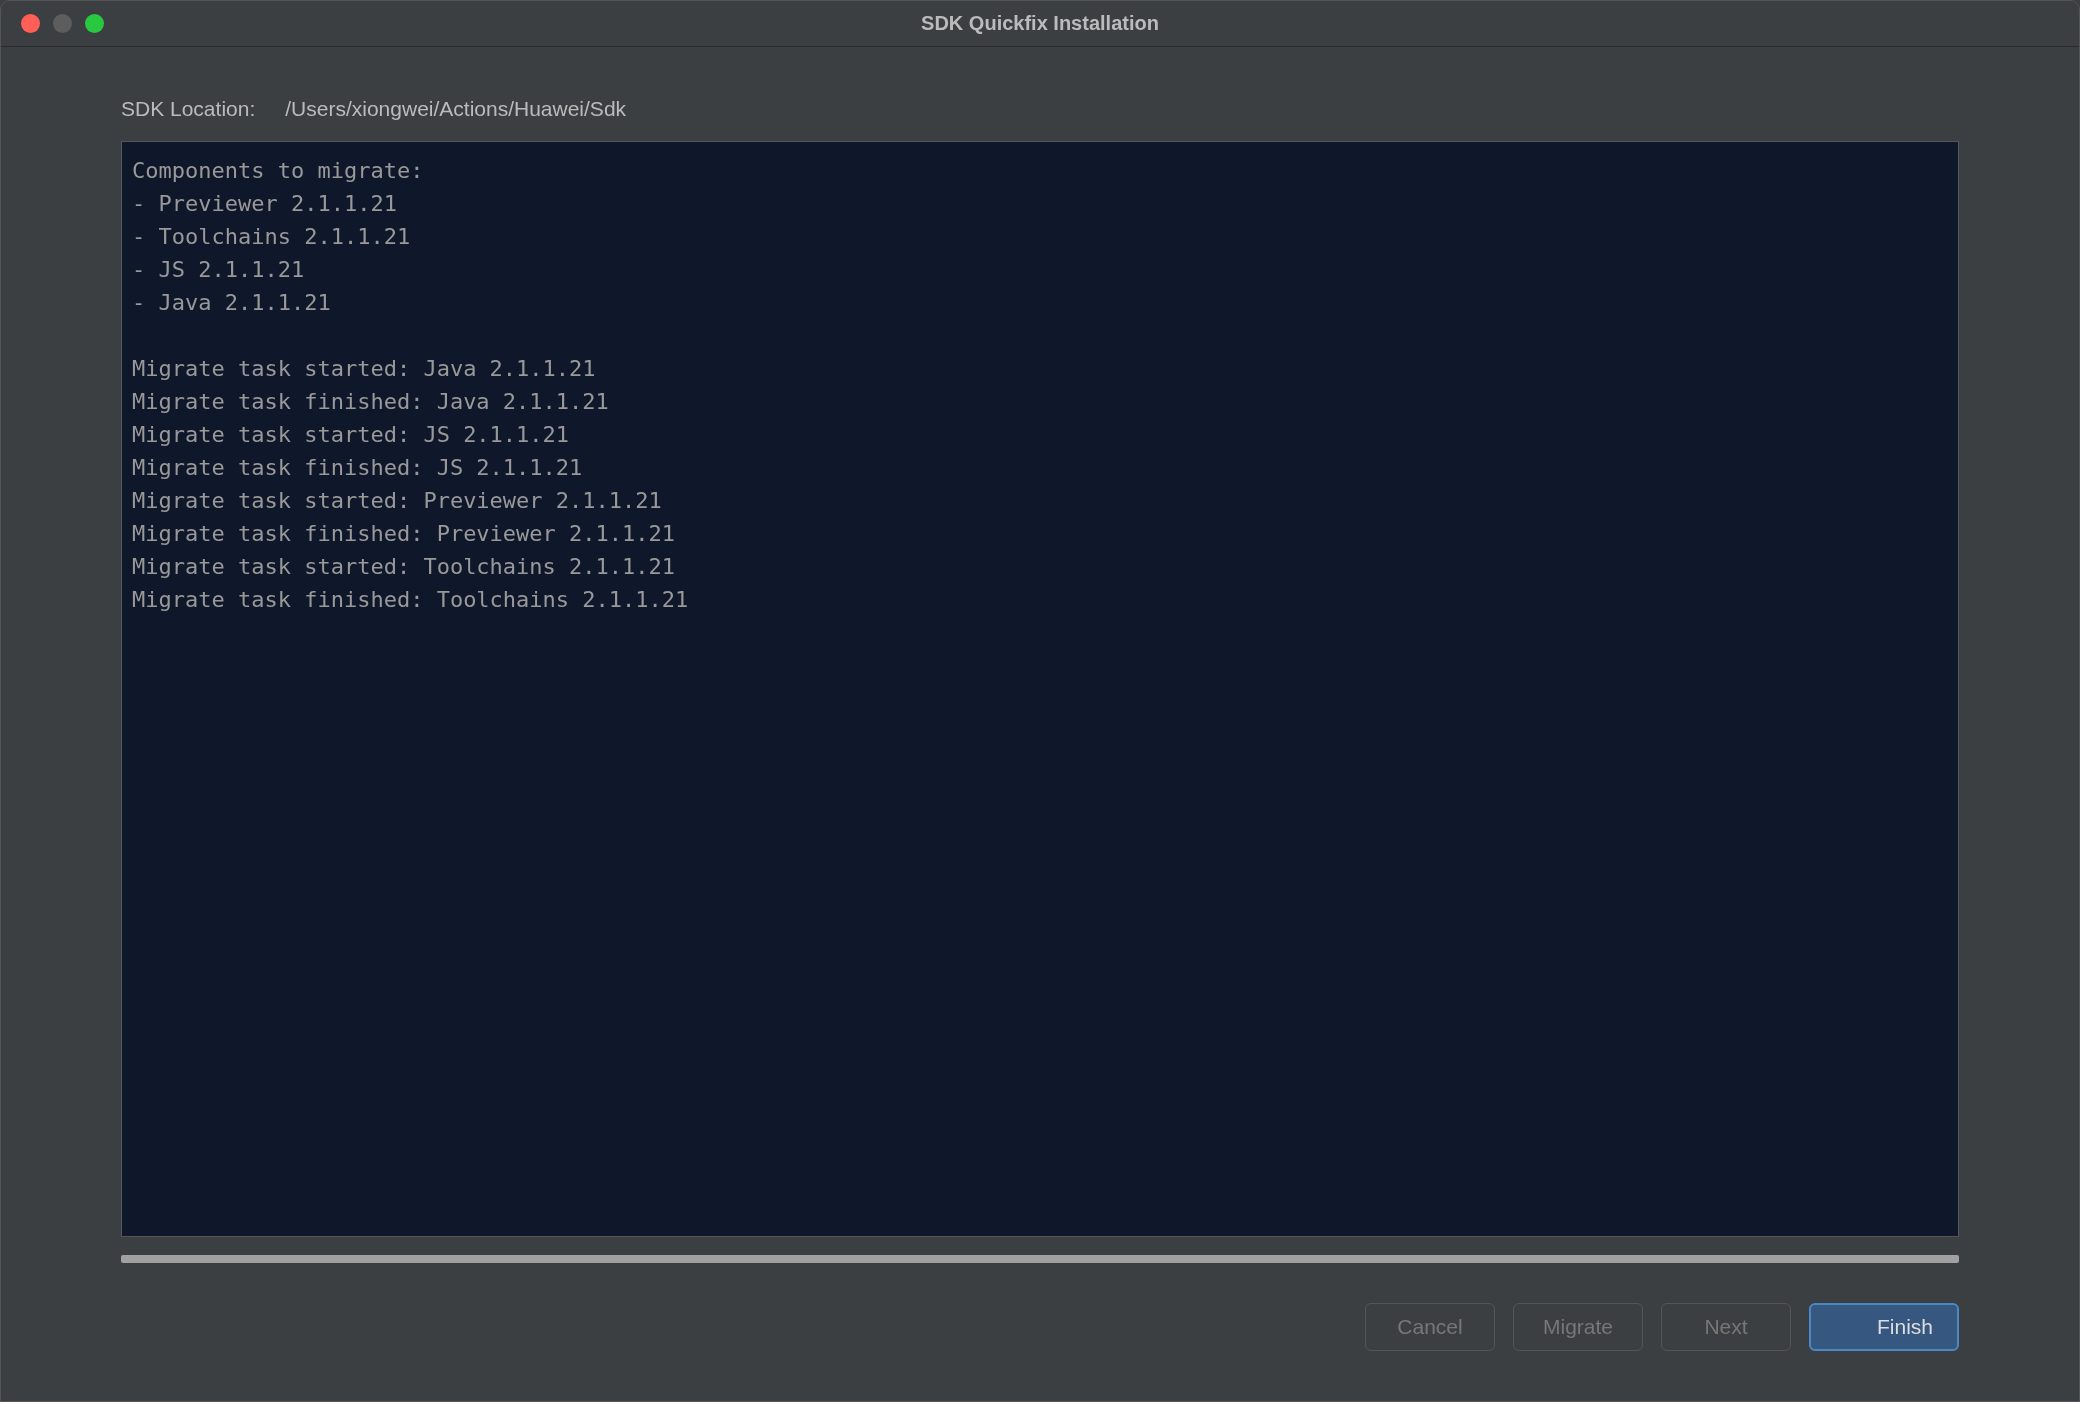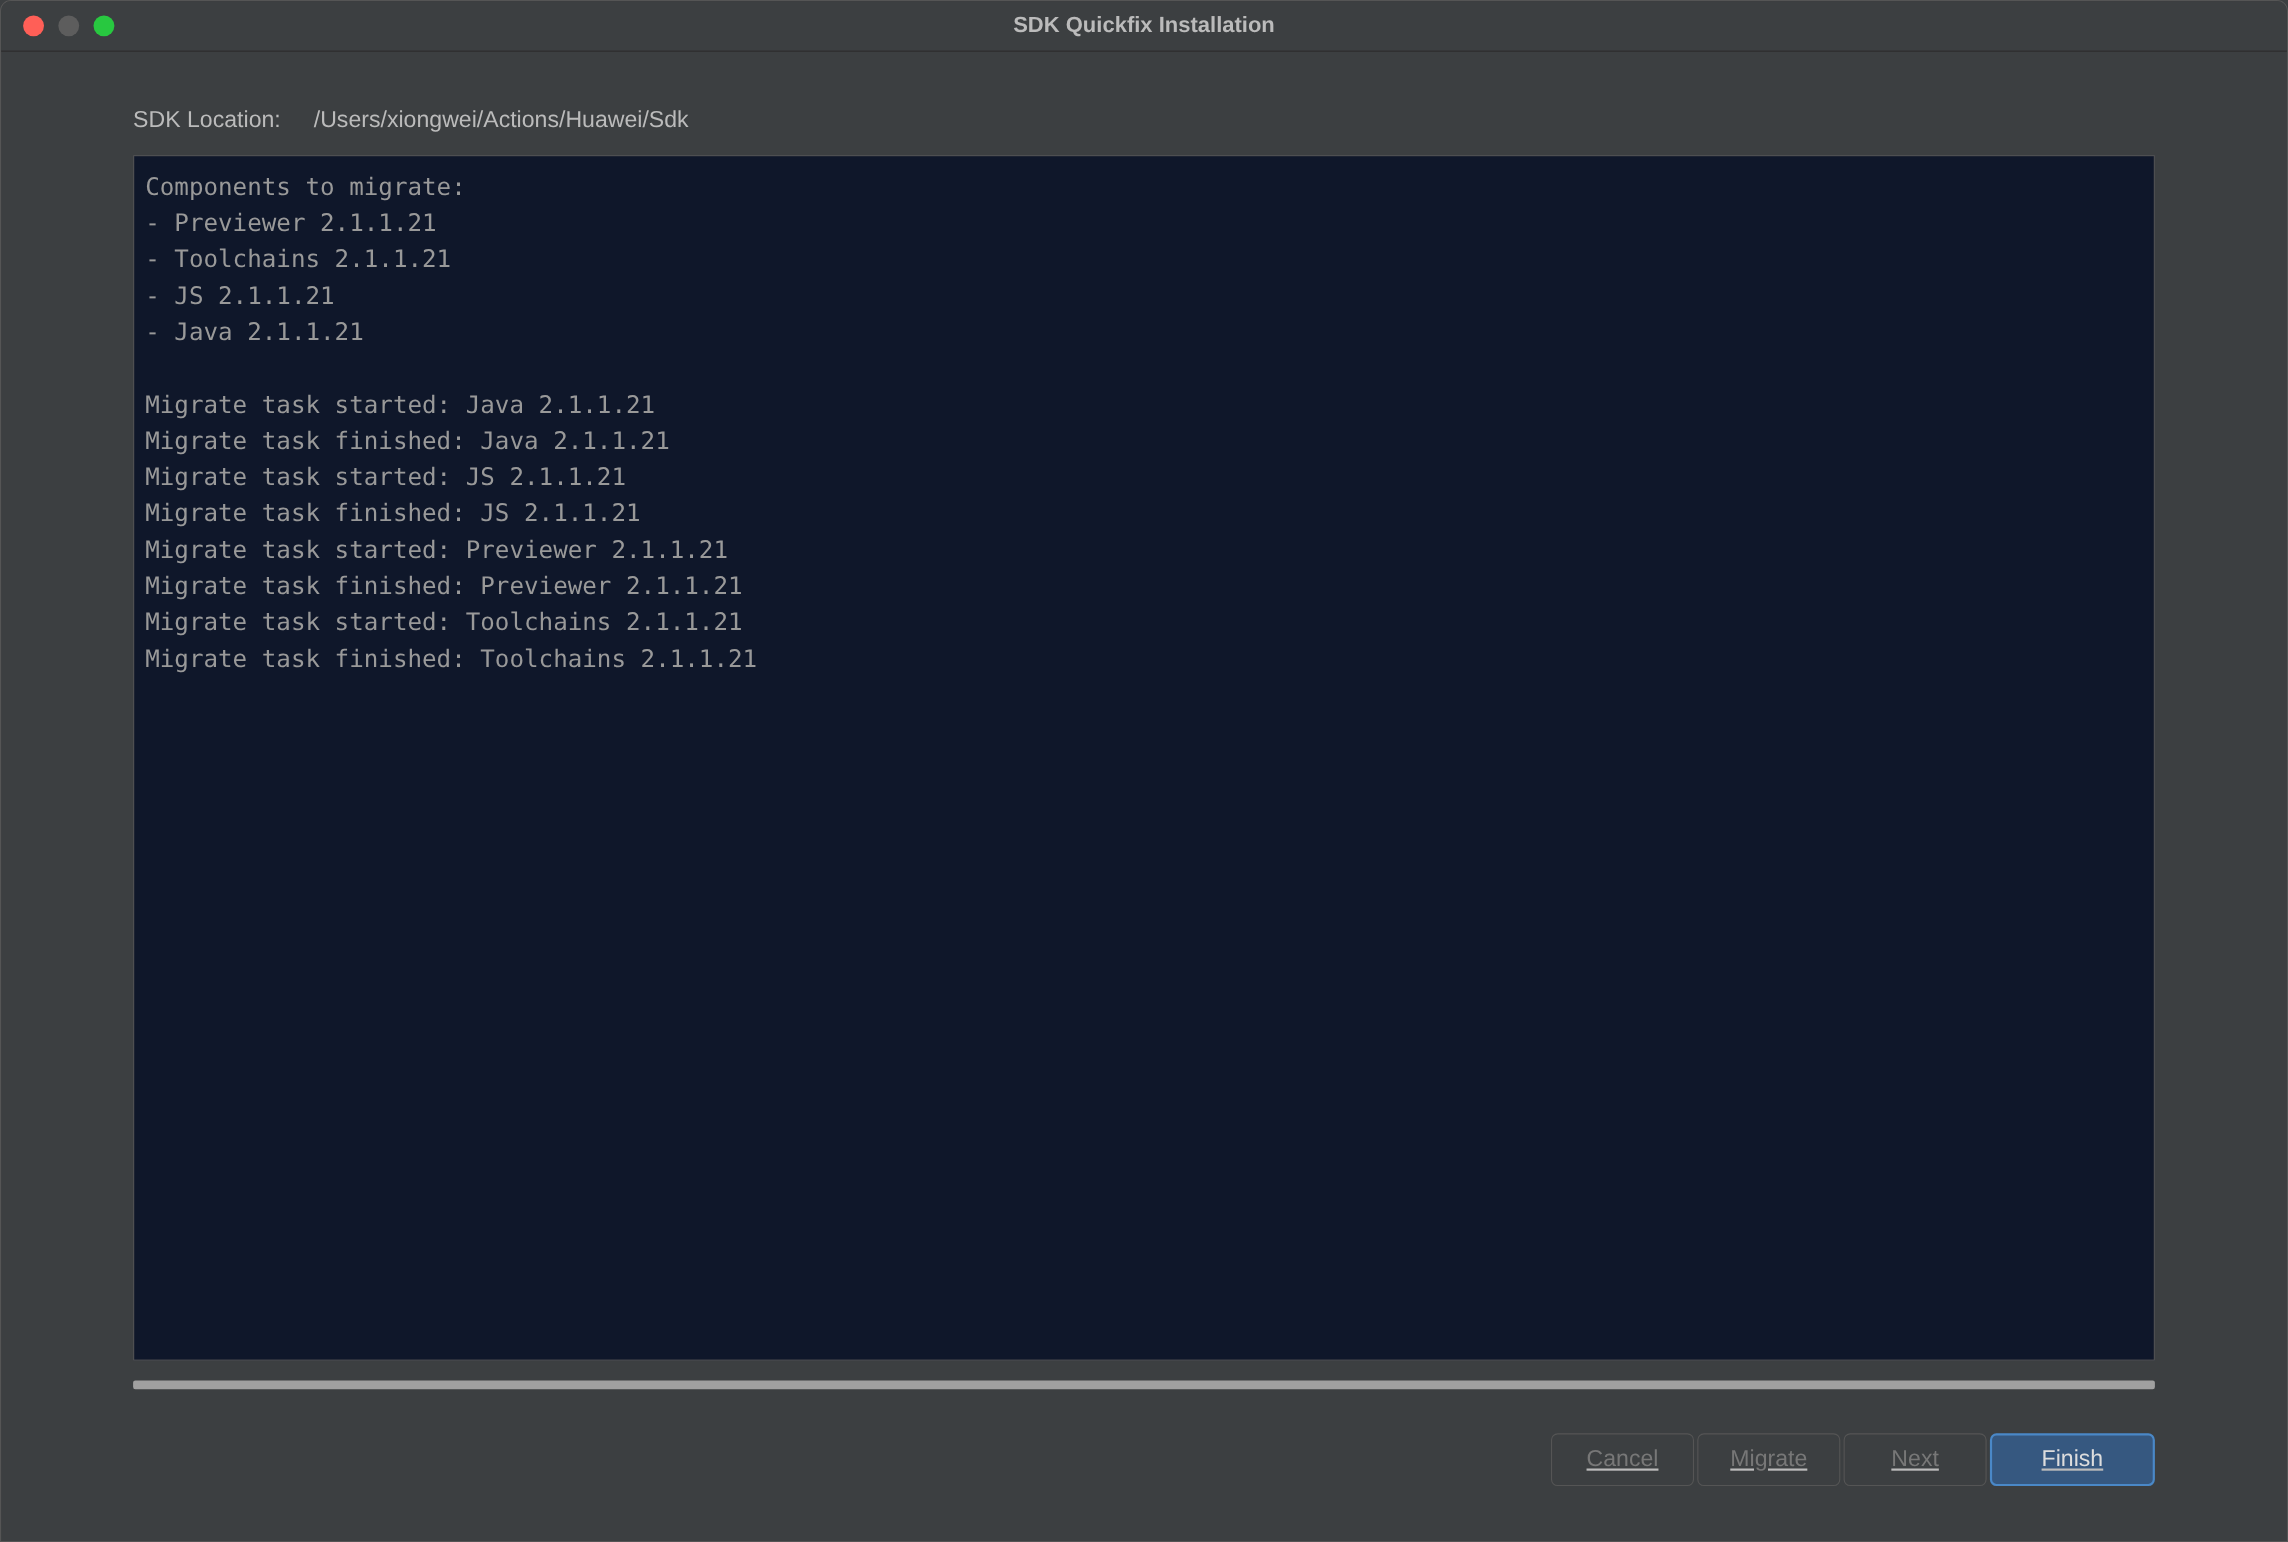--- a/index.html
+++ b/index.html
@@ -111,23 +111,22 @@
     .progress-bar {
       height: 8px;
       background: #a0a0a0;
       border-radius: 2px;
       margin-bottom: 40px;
     }
     
     .button-row {
       display: flex;
       justify-content: flex-end;
-      gap: 3px;
+      gap: 18px;
       padding-bottom: 20px;
-      text-decoration: underline;
     }
     
     .btn {
       min-width: 130px;
       height: 48px;
       border: 1px solid #5e6060;
       background: #4c5052;
       color: #bbbbbb;
       font-size: 21px;
       border-radius: 6px;
@@ -140,20 +139,21 @@
       color: #777;
       border-color: #555;
       cursor: default;
     }
     
     .btn.primary {
       background: #365880;
       border: 2px solid #4a88c7;
       color: #dddddd;
       min-width: 150px;
+      text-align: right;
     }
   </style>
 </head>
 <body>
 
 <div class="window">
 
   <div class="titlebar">
     <div class="traffic-lights">
       <div class="traffic-light tl-red"></div>

